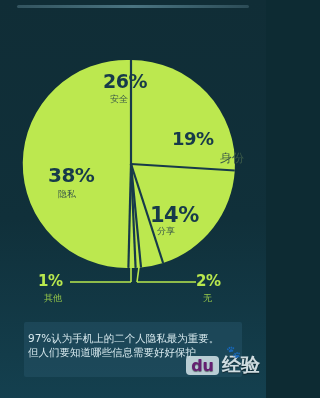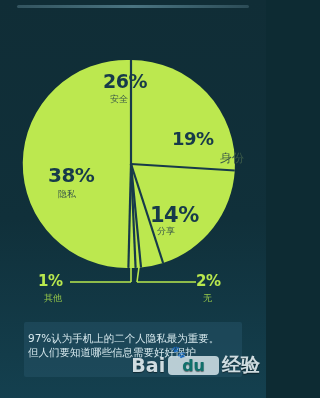--- a/index.html
+++ b/index.html
@@ -109,23 +109,23 @@
   }
   #wm-bai, #wm-du, #wm-jy {
     font-weight: bold;
     font-size: 19px;
     color: #e8f1f4;
     text-shadow: 0 1px 1px rgba(0,0,0,0.5);
     font-family: "DejaVu Sans", "Liberation Sans", sans-serif;
   }
   #wm-du {
     background: #cfe0e6;
-    color: #0f766e;
+    color: #701a75;
     border-radius: 4px;
-    padding: 0 14px;
+    padding: 0 5px;
     font-size: 16px;
   }
   #wm-paw {
     position: absolute;
     left: 40px;
     top: -7px;
     color: #e8f1f4;
     font-size: 12px;
   }
   #wm-url {
@@ -209,18 +209,17 @@
       <span class="pct">2%</span>
       <span class="sub">无</span>
     </div>
   </div>
 
   <div id="caption-box"></div>
   <div id="caption-text">97%认为手机上的二个人隐私最为重要。但人们要知道哪些信息需要好好保护</div>
 
   <div id="watermark">
     <span id="wm-paw">🐾</span>
-    <span id="wm-bai">Bai</span>
     <span id="wm-du">du</span>
     <span id="wm-jy">经验</span>
   </div>
 
 </div>
 
 </body></html>

